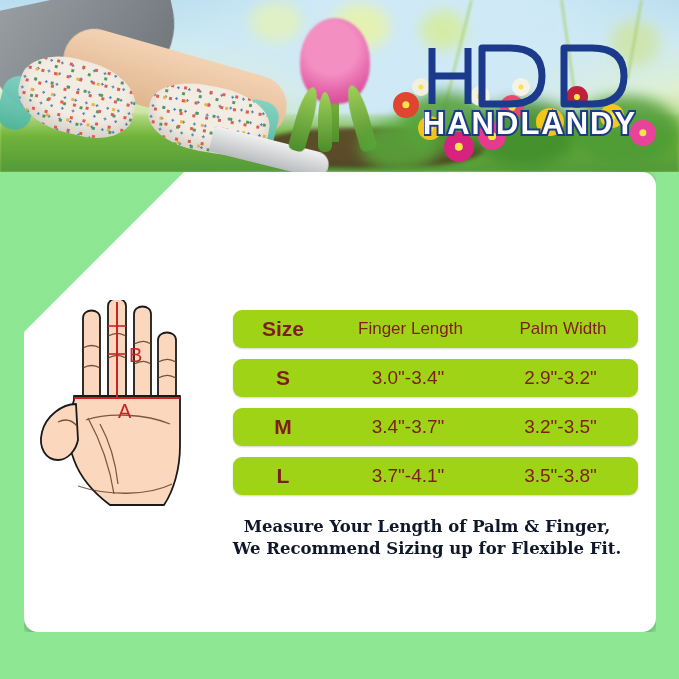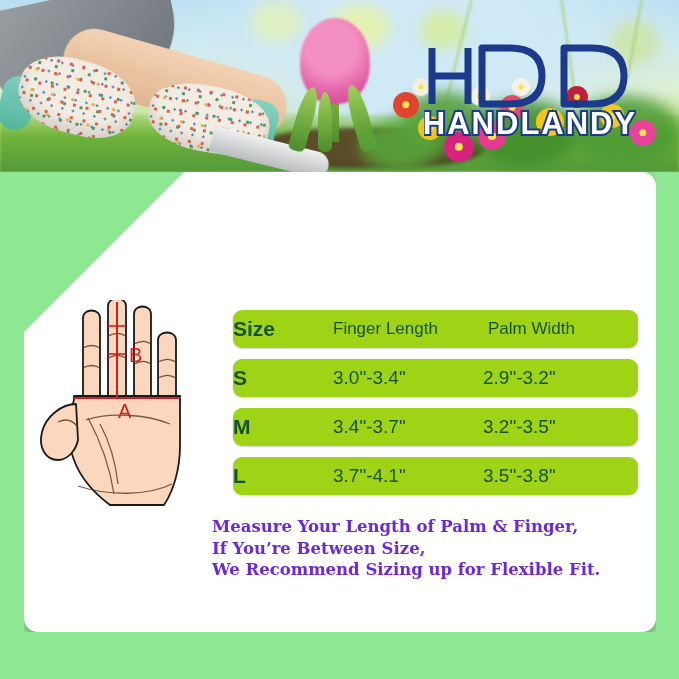--- a/index.html
+++ b/index.html
@@ -136,38 +136,39 @@
   .table{position:absolute;left:233px;top:310px;width:405px;}
   .trow{
     display:flex;align-items:center;
     height:38px;margin-bottom:11px;
     background:#9ed415;
     border-radius:9px;
     box-shadow:0 1px 2px rgba(0,0,0,.18);
   }
   .trow:last-child{margin-bottom:0;}
   .cell{
-    color:#14532d;
-    text-align:left;
+    color:#7f1d1d;
+    text-align:center;
     font-family:"Liberation Sans",sans-serif;
   }
   .c-size{width:100px;font-size:21px;font-weight:bold;}
   .c-pw{width:150px;font-size:19px;}
   .c-fl{width:155px;font-size:19px;}
   .head .c-size{font-size:21px;font-weight:bold;}
   .head .c-pw,.head .c-fl{font-size:17px;font-weight:normal;}
 
   
   .note{
     position:absolute;left:212px;top:516px;width:430px;
     font-family:"DejaVu Serif","Liberation Serif",serif;
     font-weight:bold;
     font-size:16.5px;
     line-height:21.5px;
-    color:#6d28d9;
+    color:#0f172a;
+    text-align:center;
   }
   .note div{white-space:nowrap;}
 </style>
 </head>
 <body>
 
 <div id="root">
 
   <div class="photo">
     <div class="sky"></div>
@@ -313,17 +314,16 @@
 
     <div class="trow">
       <div class="cell c-size">L</div>
       <div class="cell c-pw">3.7"-4.1"</div>
       <div class="cell c-fl">3.5"-3.8"</div>
     </div>
   </div>
 
   <div class="note">
     <div>Measure Your Length of Palm &amp; Finger,</div>
-    <div>If You’re Between Size,</div>
     <div>We Recommend Sizing up for Flexible Fit.</div>
   </div>
 
 </div>
 
 </body></html>

